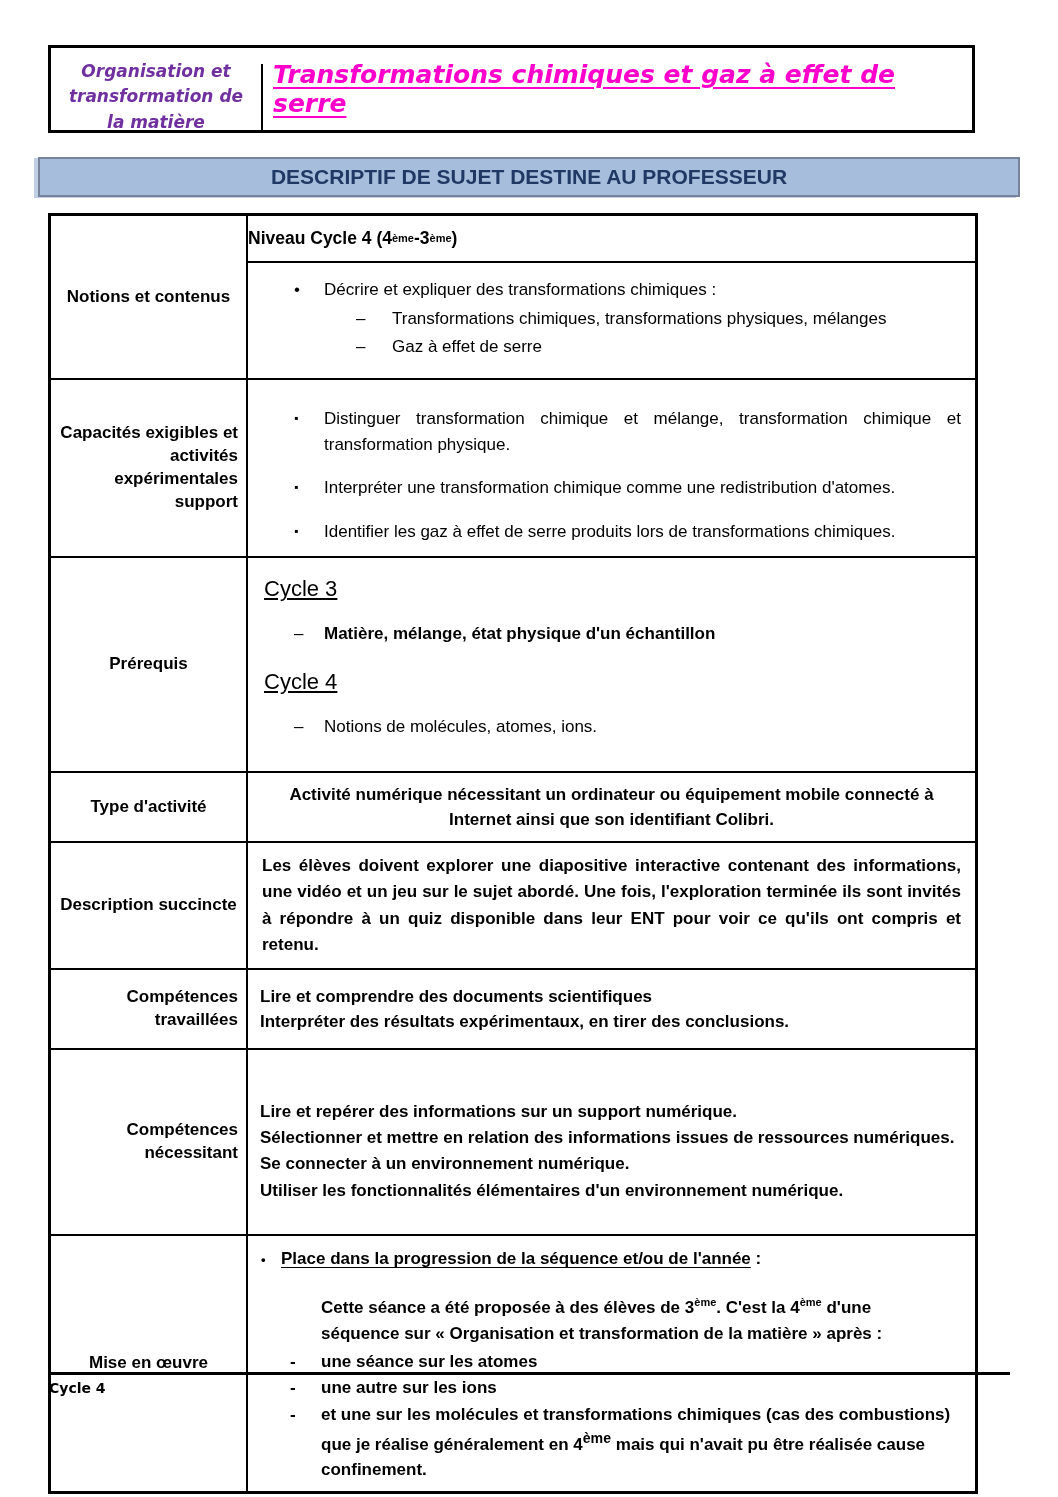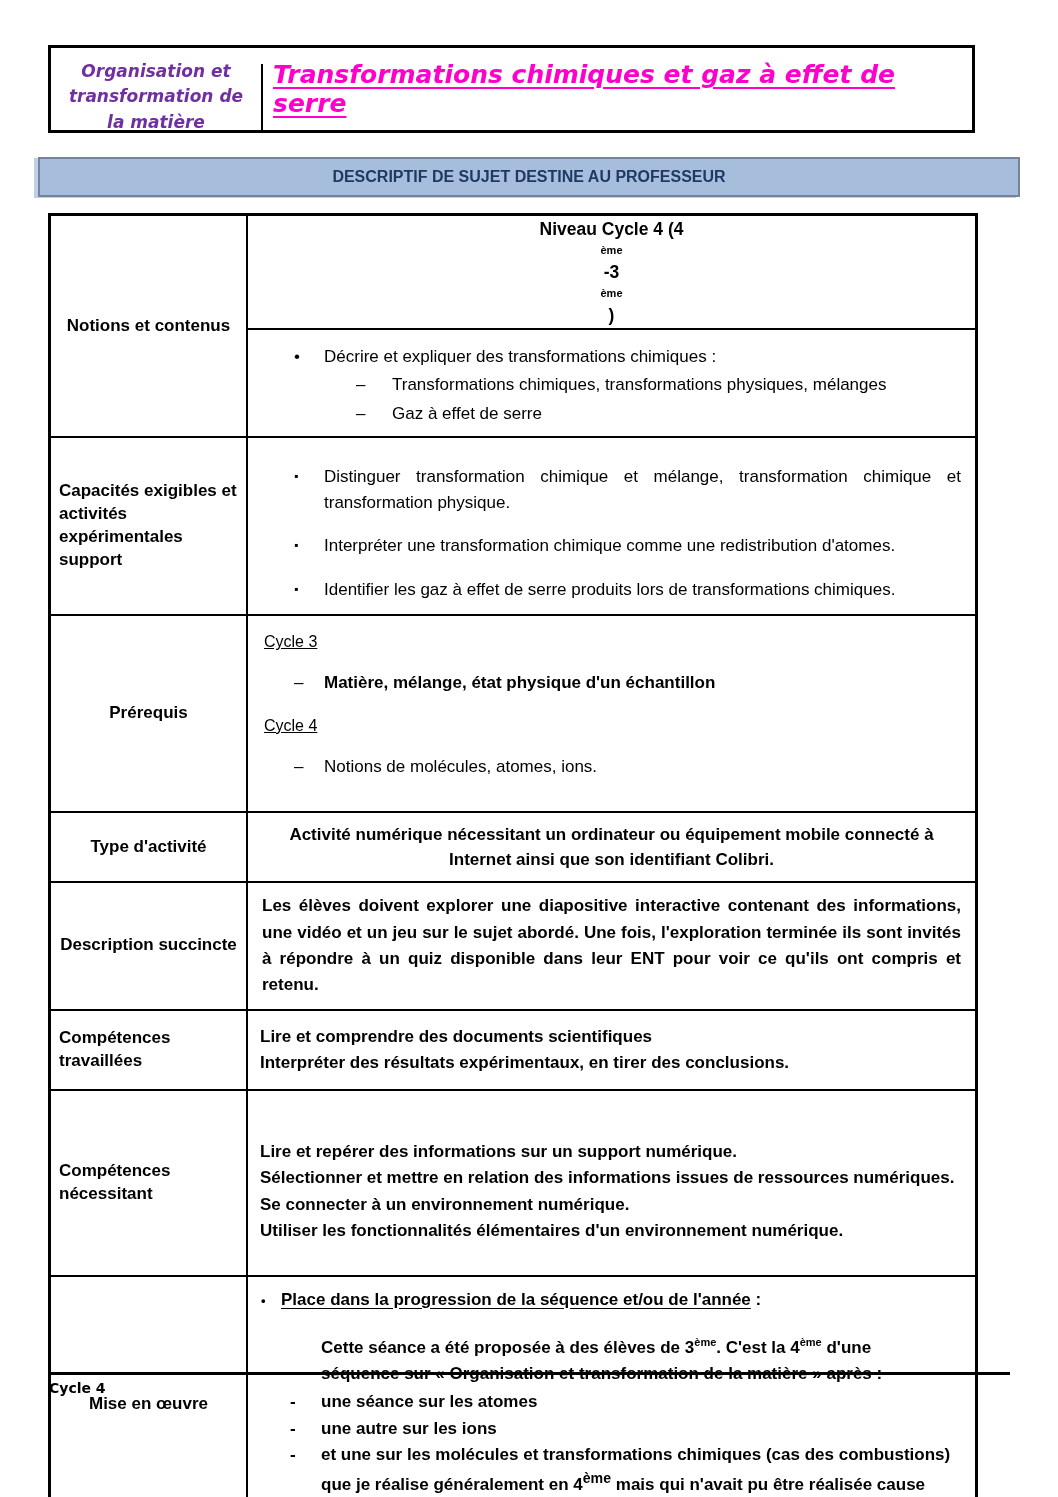--- a/index.html
+++ b/index.html
@@ -53,71 +53,71 @@
   
   .banner {
     position: absolute; left: 38px; top: 157px;
     width: 982px; height: 40px;
     background: var(--banner_bg, #A6BEDC);
     border: 2px solid #76839b;
     box-shadow: -4px 1px 0 #bfd0e6;
     display: flex; align-items: center; justify-content: center;
   }
   .banner span {
-    font-weight: bold; font-size: 16px;
+    font-weight: bold; font-size: 21px;
     color: var(--banner_text, #1F3864);
   }
 
   
   .main-table {
     position: absolute; left: 48px; top: 213px;
     width: 930px;
     border: 3px solid #000;
   }
   .trow { display: flex; border-top: 2px solid #000; }
   .trow:first-child { border-top: none; }
   .lab {
     width: 197px; flex: 0 0 197px;
     border-right: 2px solid #000;
     display: flex; align-items: center; justify-content: center;
-    text-align: left;
+    text-align: right;
     font-weight: bold; font-size: 17px; line-height: 1.35;
     padding: 4px 8px;
   }
   .val { flex: 1; font-size: 17px; line-height: 1.5; padding: 8px 12px; }
 
   
   .row-notions { min-height: 162px; }
   .row-notions .val { padding: 0; display: flex; flex-direction: column; }
   .niveau-header {
     border-bottom: 2px solid #000;
     min-height: 47px;
     display: flex; align-items: center; justify-content: flex-start;
-    font-weight: bold; font-size: 17.5px; flex-direction: column;
+    font-weight: bold; font-size: 17.5px;
   }
   .niveau-header sup { font-size: 11px; font-weight: bold; }
   .notions-body { padding: 14px 12px 10px 12px; flex: 1; }
   .li { display: flex; align-items: baseline; }
   .li .marker { flex: 0 0 auto; }
   .bullet-li { margin-left: 34px; }
   .bullet-li .marker { width: 30px; }
   .dash-li { margin-left: 96px; margin-top: 3px; }
   .dash-li .marker { width: 36px; }
 
   
   .row-capacites { min-height: 146px; }
   .row-capacites .val { padding: 10px 12px; }
   .sq-li { margin-left: 34px; margin-bottom: 2px; }
   .sq-li .marker { width: 30px; font-size: 12px; position: relative; top: -2px; }
   .sq-li .txt { flex: 1; text-align: justify; padding-right: 2px; margin-top: 16px; }
 
   
   .row-prerequis { min-height: 177px; }
   .row-prerequis .val { padding: 14px 12px; }
-  .cycle-label { text-decoration: underline; font-size: 16px; margin-left: 4px; }
+  .cycle-label { text-decoration: underline; font-size: 22px; margin-left: 4px; }
   .prereq-item { margin: 16px 0 18px 34px; }
   .prereq-item .marker { width: 30px; }
   .prereq-item.bold .txt { font-weight: bold; }
 
   
   .row-type { min-height: 70px; }
   .row-type .val {
     display: flex; align-items: center; justify-content: center;
     text-align: center; font-weight: bold; padding: 6px 14px;
   }

